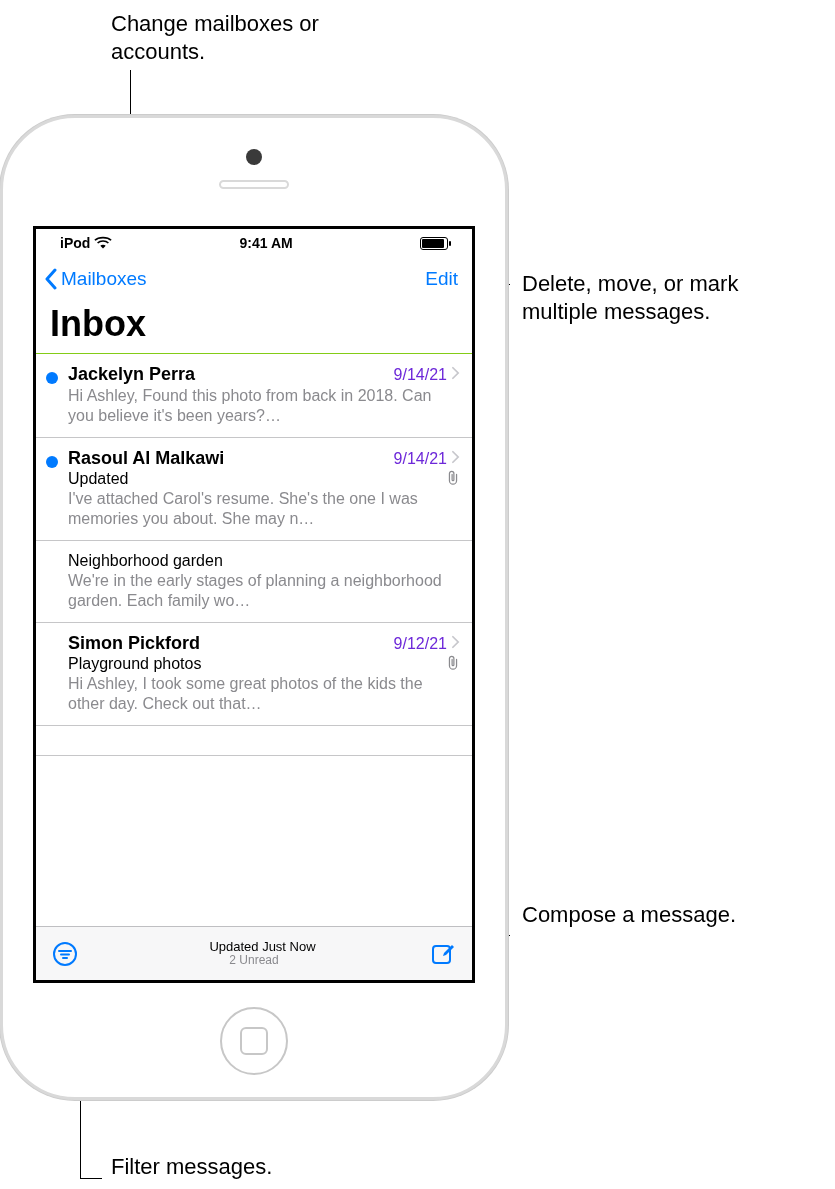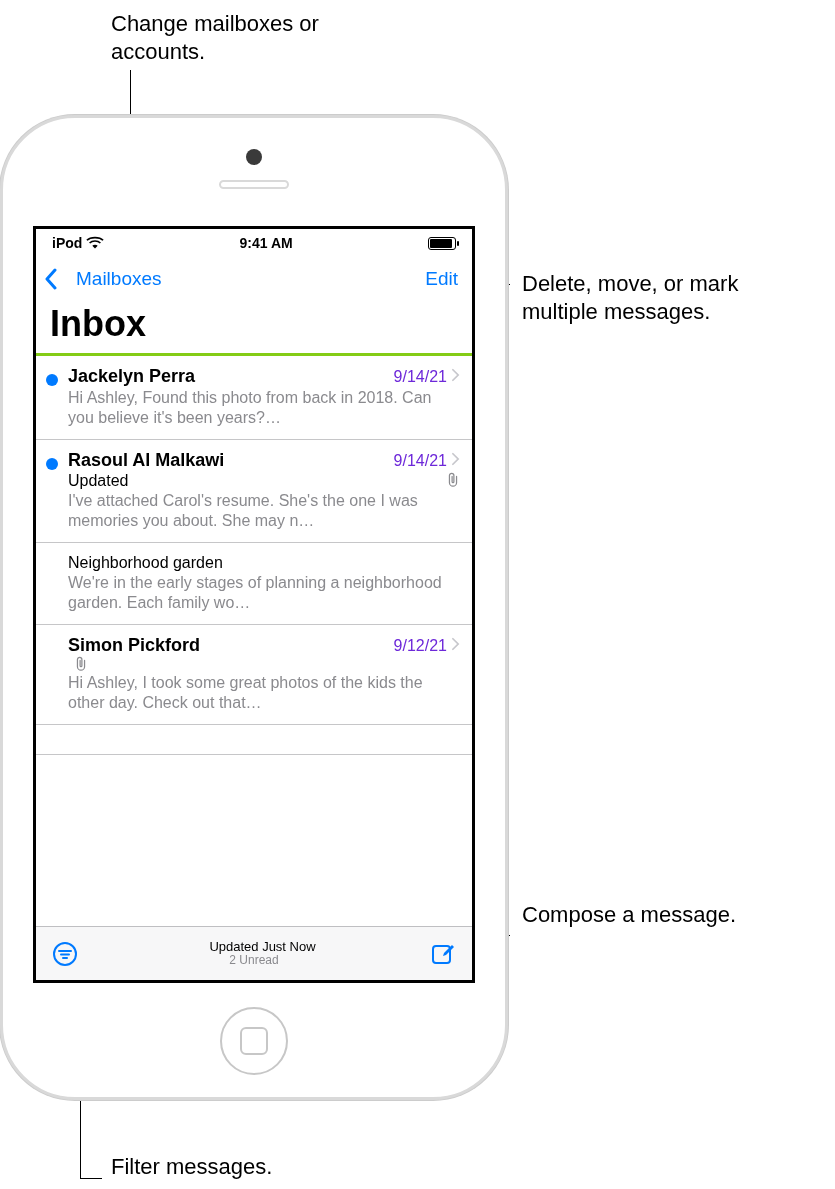--- a/index.html
+++ b/index.html
@@ -100,21 +100,21 @@
     display: flex;
     flex-direction: column;
   }
 
   
   .status {
     height: 28px;
     display: flex;
     align-items: center;
     justify-content: space-between;
-    padding: 0 16px;
+    padding: 0 24px;
     font-size: 14px;
     font-weight: 600;
   }
   .status .left, .status .right { display: flex; align-items: center; gap: 4px; }
   .wifi { width: 18px; height: 14px; }
   .batt {
     width: 28px; height: 13px;
     border: 1.5px solid #000; border-radius: 3px;
     position: relative;
   }
@@ -133,36 +133,36 @@
   
   .navbar {
     height: 44px;
     display: flex;
     align-items: center;
     justify-content: space-between;
     padding: 0 8px;
     color: #007aff;
     font-size: 19px;
   }
-  .navbar .back { display: flex; align-items: center; gap: 18px; cursor: pointer; }
+  .navbar .back { display: flex; align-items: center; gap: 3px; cursor: pointer; }
   .chev-left { width: 14px; height: 22px; }
   .navbar .edit { cursor: pointer; padding-right: 6px; }
 
   .title {
     font-size: 36px;
     font-weight: 700;
     padding: 2px 14px 8px;
     color: #000;
   }
 
   
   .list {
     flex: 1;
     overflow: hidden;
-    border-top: 3px solid #84cc16;
+    border-top: 1px solid #84cc16;
   }
   .row {
     position: relative;
     padding: 10px 12px 10px 32px;
     border-bottom: 1px solid #c6c6c8;
     cursor: pointer;
   }
   .row .unread-dot {
     position: absolute;
     left: 10px; top: 18px;
@@ -348,20 +348,21 @@
 
       <div class="row">
         <div class="line1">
           <div class="sender">Simon Pickford</div>
           <div class="date">9/12/21</div>
           <svg class="chev" viewBox="0 0 10 16">
             <polyline points="2,2 8,8 2,14" fill="none" stroke="#c7c7cc" stroke-width="2" stroke-linecap="round"></polyline>
           </svg>
         </div>
         <div class="line2">
+          <div class="subject">Playground photos</div>
           <svg class="clip" viewBox="0 0 14 18">
             <path d="M11 5v7a4 4 0 0 1-8 0V4a2.5 2.5 0 1 1 5 0v7a1 1 0 0 1-2 0V5" fill="none" stroke="#8a8a8e" stroke-width="1.4" stroke-linecap="round"></path>
           </svg>
         </div>
         <div class="preview">Hi Ashley, I took some great photos of the kids the other day. Check out that…</div>
       </div>
 
       <div class="row" style="height:30px;"></div>
 
     </div>

